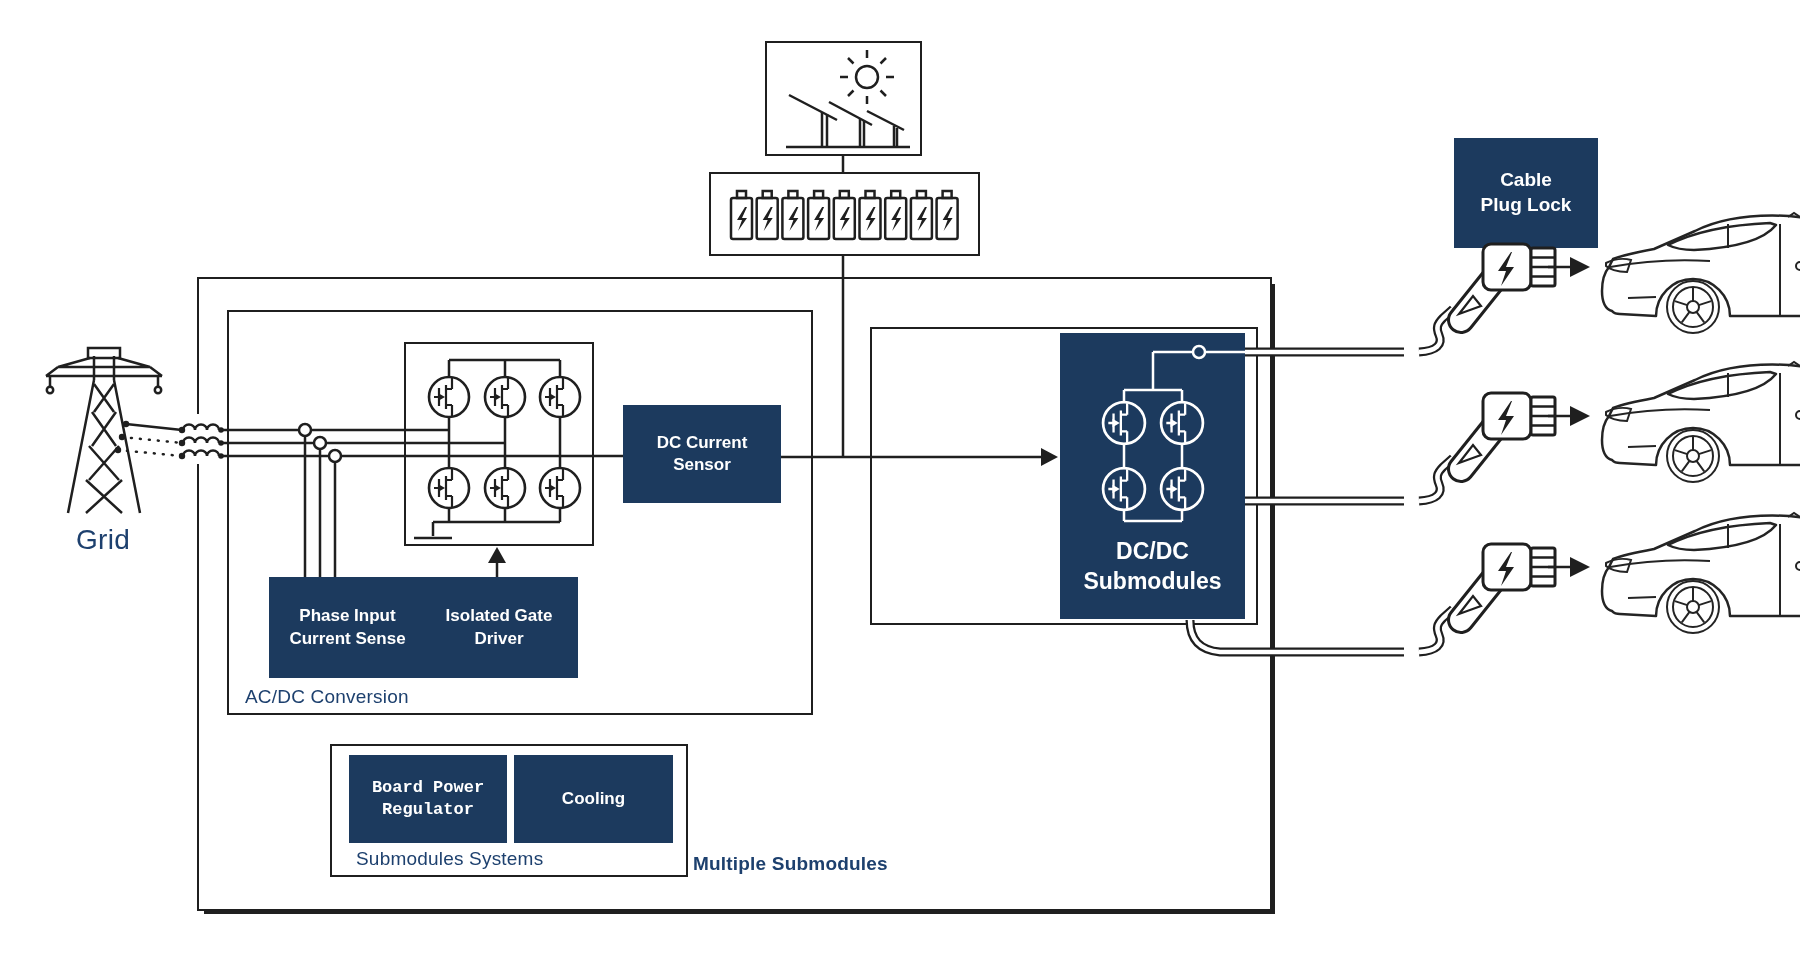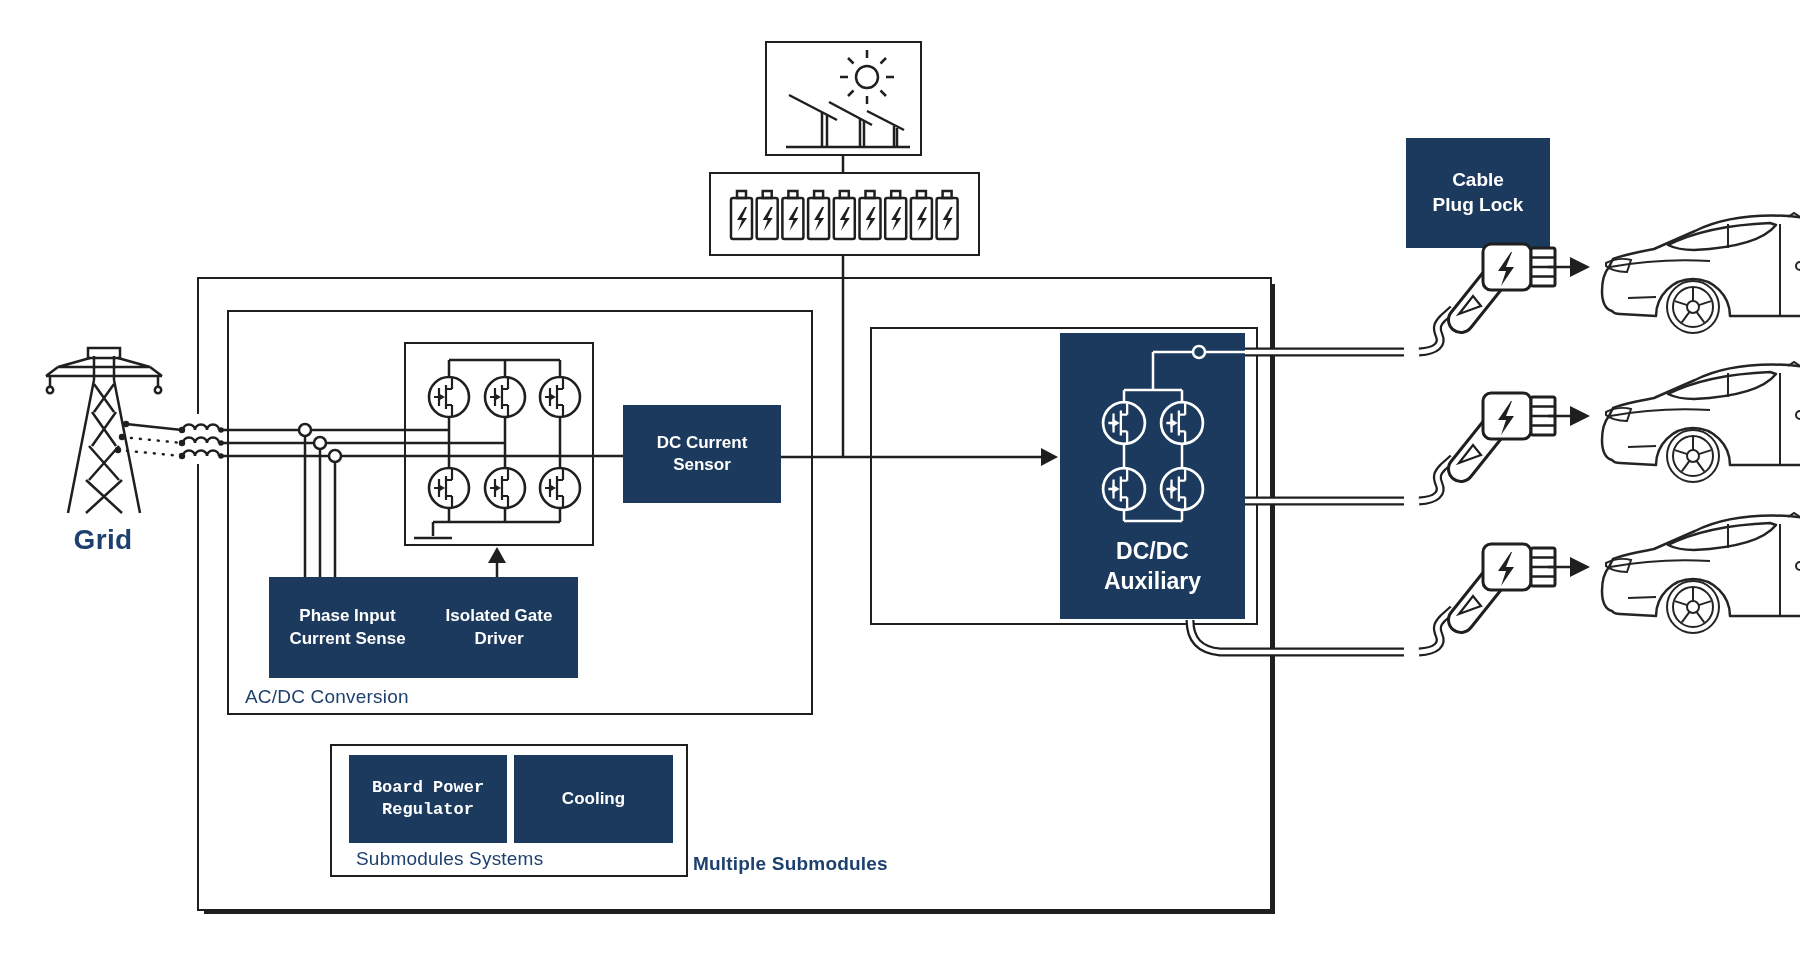--- a/index.html
+++ b/index.html
@@ -16,22 +16,22 @@
   #dcdc-outer-box{left:870px;top:327px;width:388px;height:298px;}
   #solar-box{left:765px;top:41px;width:157px;height:115px;}
   #battery-box{left:709px;top:172px;width:271px;height:84px;}
   #sensor-box{left:623px;top:405px;width:158px;height:98px;padding:0 25px;}
   #phase-box{left:241px;top:577px;width:157px;height:101px;padding:0 16px;margin-left:28px;}
   #driver-box{left:420px;top:577px;width:158px;height:101px;padding:0 24px;}
   #bpr-box{left:349px;top:755px;width:158px;height:88px;padding:0 17px;font-family:Liberation Mono, monospace;}
   #cooling-box{left:514px;top:755px;width:159px;height:88px;}
   #dcdc-box{left:1060px;top:333px;width:185px;height:286px;align-items:flex-end;
             font-size:23px;padding:0 16px 22px 16px;}
-  #plug-lock-box{left:1406px;top:138px;width:144px;height:110px;font-size:19px;padding:0 26px;}
-  #grid-label{left:48px;top:524px;width:110px;text-align:center;font-size:28px;font-weight:bold;color:#1d406e;letter-spacing:.3px;}
+  #plug-lock-box{left:1454px;top:138px;width:144px;height:110px;font-size:19px;padding:0 26px;}
+  #grid-label{left:48px;top:524px;width:110px;text-align:center;font-size:28px;font-weight:normal;color:#1d406e;letter-spacing:.3px;}
   #acdc-label{left:245px;top:686px;}
   #aux-label{left:356px;top:848px;}
   #multi-label{left:693px;top:853px;font-weight:bold;}
   #wires{position:absolute;left:0;top:0;z-index:3;pointer-events:none;}
   .stroke{stroke:#1f1f1f;stroke-width:2.5;fill:none;}
   .wstroke{stroke:#fff;stroke-width:2.5;fill:none;}
   .dot{fill:#1f1f1f;stroke:none;}
   .cable-out{stroke:#1f1f1f;stroke-width:9;fill:none;}
   .cable-in{stroke:#fff;stroke-width:4.5;fill:none;}
   .mos-dark{color:#1f1f1f;}
@@ -61,21 +61,21 @@
   <div class="nbox" id="driver-box">
       <span>Isolated Gate Driver</span>
     </div>
   <div class="nbox" id="bpr-box">
       <span>Board Power Regulator</span>
     </div>
   <div class="nbox" id="cooling-box">
       <span>Cooling</span>
     </div>
   <div class="nbox" id="dcdc-box">
-      <span>DC/DC Auxiliary</span>
+      <span>DC/DC Submodules</span>
     </div>
   <div class="nbox" id="plug-lock-box">
       <span>Cable Plug Lock</span>
     </div>
 
   <div class="seclabel" id="grid-label">Grid</div>
   <div class="seclabel" id="acdc-label">AC/DC Conversion</div>
   <div class="seclabel" id="aux-label">Submodules Systems</div>
   <div class="seclabel" id="multi-label">Multiple Submodules</div>
 

